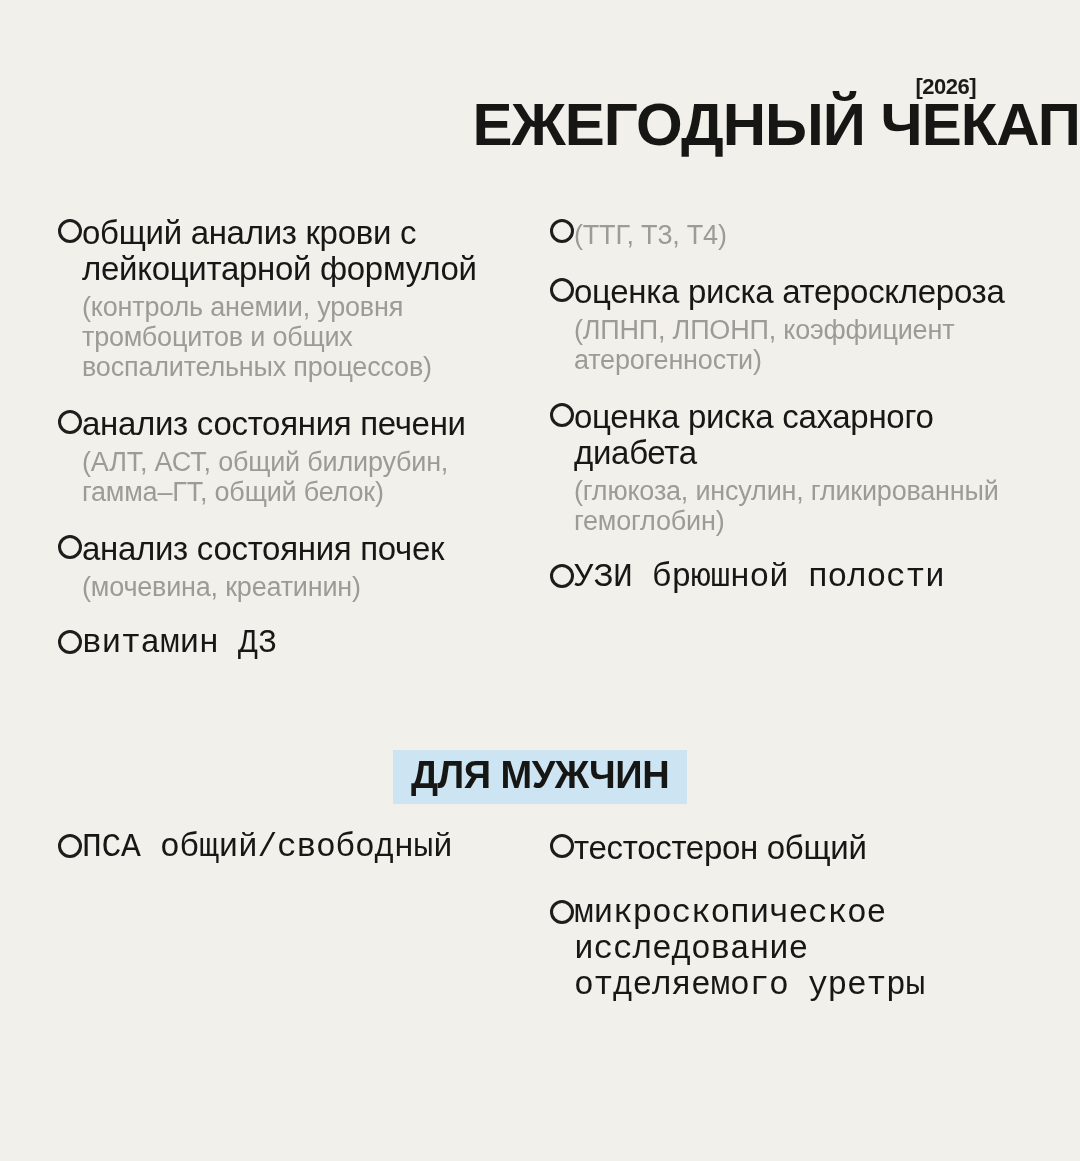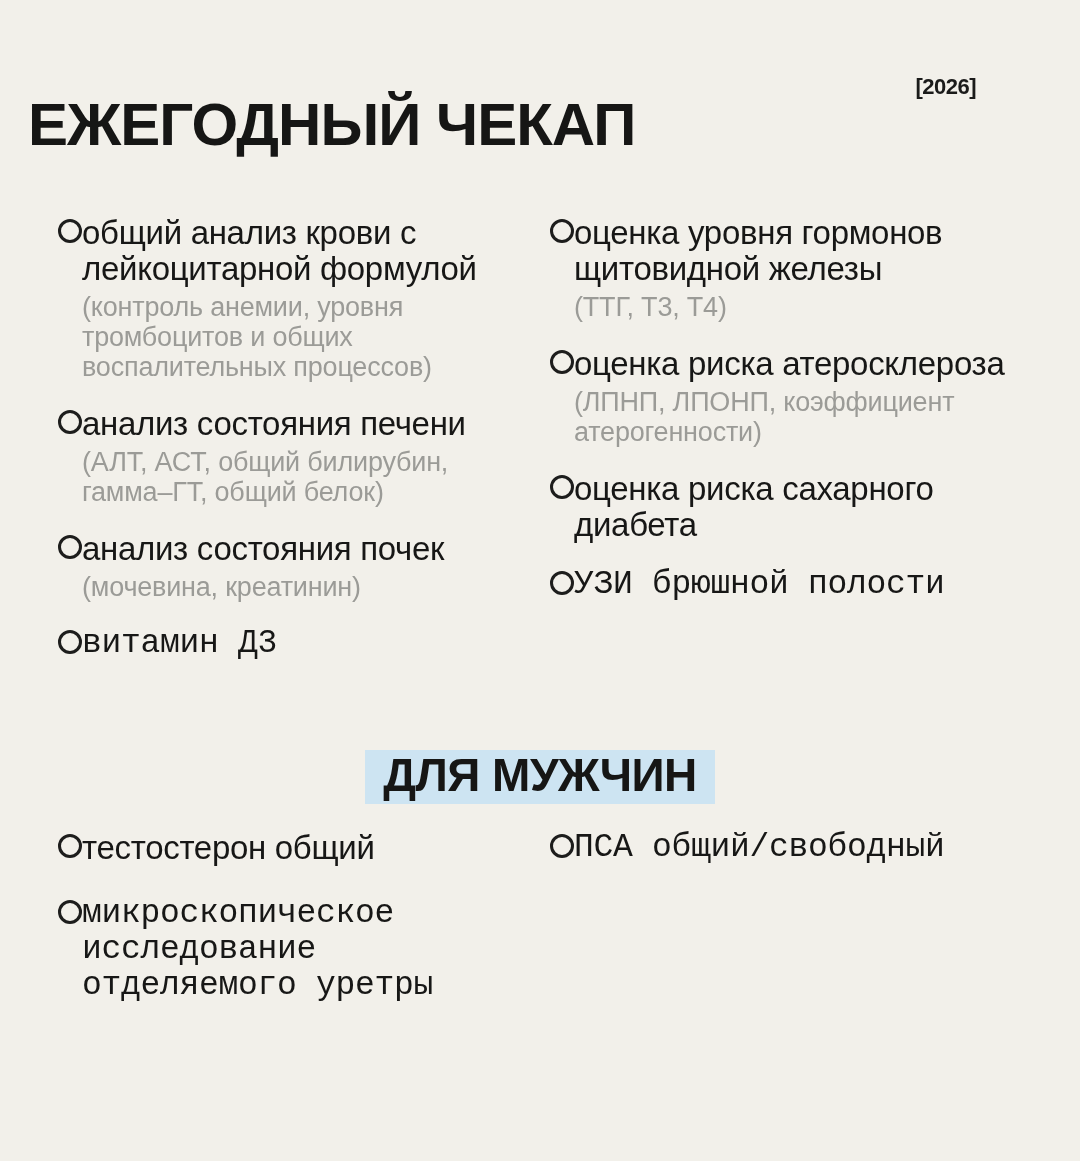--- a/index.html
+++ b/index.html
@@ -12,21 +12,21 @@
     position: relative;
     width: 1080px;
     height: 1161px;
     background: #f2f0ea;
     overflow: hidden;
     color: #1a1a18;
   }
   .header {
     position: relative;
     padding-top: 90px;
-    text-align: left;
+    text-align: right;
     padding-left: 28px;
   }
   .title {
     font-size: 60px;
     font-weight: 700;
     letter-spacing: -1px;
     line-height: 69px;
     color: #161615;
   }
   .year-badge {
@@ -78,21 +78,21 @@
   .note:empty { display: none; }
   .push-down { margin-top: 8px; }
   .men-heading-wrap {
     text-align: center;
     margin-top: 88px;
   }
   .men-heading {
     display: inline-block;
     background: #cde4f2;
     padding: 4px 18px 8px 18px;
-    font-size: 46px;
+    font-size: 38px;
     line-height: 42px;
     font-weight: 700;
     letter-spacing: -0.5px;
     color: #161615;
   }
   .men-grid {
     display: grid;
     grid-template-columns: 452px 1fr;
     column-gap: 40px;
     padding: 0 50px 0 58px;
@@ -139,35 +139,35 @@
         <div class="item-text">
           <div class="label">витамин Д3</div>
         </div>
       </div>
     </div>
 
     <div class="col">
       <div class="item">
         <span class="circle"></span>
         <div class="item-text">
-          <div class="label">оценка уровня гормонов щитовидной железы</div>
           <div class="note">(ТТГ, Т3, Т4)</div>
         </div>
       </div>
       <div class="item">
         <span class="circle"></span>
         <div class="item-text">
           <div class="label">оценка риска атеросклероза</div>
           <div class="note">(ЛПНП, ЛПОНП, коэффициент атерогенности)</div>
         </div>
       </div>
       <div class="item">
         <span class="circle"></span>
         <div class="item-text">
           <div class="label">оценка риска сахарного диабета</div>
+          <div class="note">(глюкоза, инсулин, гликированный гемоглобин)</div>
         </div>
       </div>
       <div class="item push-down">
         <span class="circle"></span>
         <div class="item-text">
           <div class="label">УЗИ брюшной полости</div>
         </div>
       </div>
     </div>
 
@@ -176,35 +176,35 @@
   <div class="men-heading-wrap">
     <span class="men-heading">ДЛЯ МУЖЧИН</span>
   </div>
 
   <div class="men-grid">
 
     <div class="col">
       <div class="item">
         <span class="circle"></span>
         <div class="item-text">
+          <div class="label">ПСА общий/свободный</div>
+        </div>
+      </div>
+    </div>
+
+    <div class="col">
+      <div class="item">
+        <span class="circle"></span>
+        <div class="item-text">
           <div class="label">тестостерон общий</div>
         </div>
       </div>
       <div class="item">
         <span class="circle"></span>
         <div class="item-text">
           <div class="label">микроскопическое исследование отделяемого уретры</div>
         </div>
       </div>
     </div>
 
-    <div class="col">
-      <div class="item">
-        <span class="circle"></span>
-        <div class="item-text">
-          <div class="label">ПСА общий/свободный</div>
-        </div>
-      </div>
-    </div>
-
   </div>
 
 </div>
 
 </body></html>

